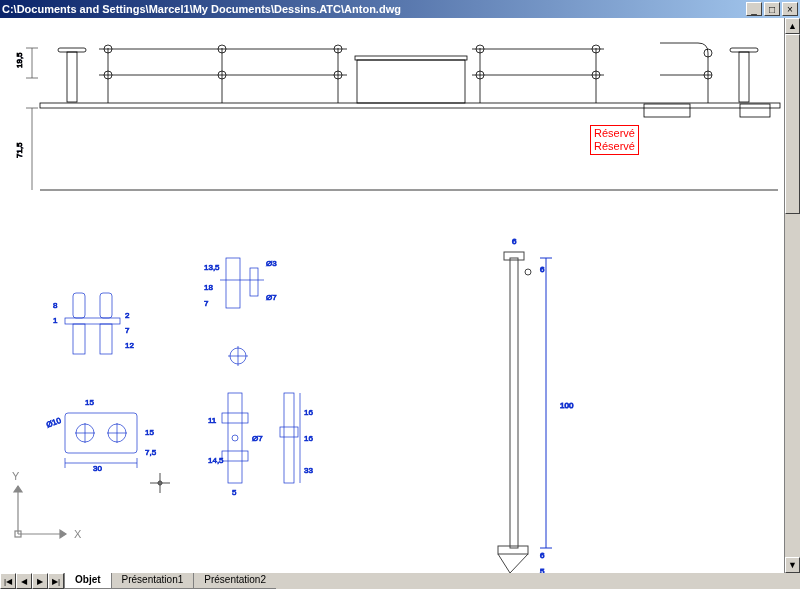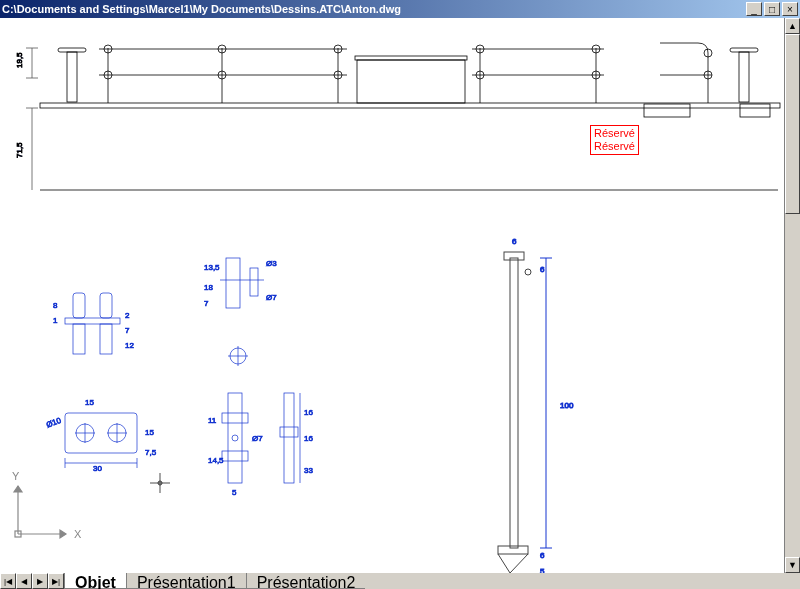--- a/index.html
+++ b/index.html
@@ -8,21 +8,21 @@
 .titlebar .path{flex:1;font-weight:bold;white-space:nowrap;overflow:hidden}
 .winbtns{display:flex;gap:2px}
 .winbtn{width:16px;height:14px;background:#d4d0c8;border:1px solid #fff;border-right-color:#404040;border-bottom-color:#404040;display:flex;align-items:center;justify-content:center;cursor:pointer;font-size:10px;color:#000}
 .canvas-area{position:absolute;top:18px;left:0;right:16px;bottom:16px;background:#fff}
 .vscroll{position:absolute;top:18px;right:0;bottom:16px;width:16px;background:#d4d0c8;border-left:1px solid #808080}
 .vscroll .arrow{height:16px;background:#d4d0c8;border:1px solid #fff;border-right-color:#404040;border-bottom-color:#404040;display:flex;align-items:center;justify-content:center;font-size:9px;cursor:pointer}
 .vscroll .thumb{position:absolute;top:16px;left:0;right:0;height:180px;background:#d4d0c8;border:1px solid #fff;border-right-color:#404040;border-bottom-color:#404040}
 .bottombar{position:absolute;left:0;right:0;bottom:0;height:16px;display:flex;background:#d4d0c8}
 .navbtn{width:16px;height:16px;background:#d4d0c8;border:1px solid #fff;border-right-color:#404040;border-bottom-color:#404040;display:flex;align-items:center;justify-content:center;font-size:8px;cursor:pointer}
 .tabs{display:flex;height:16px;background:#fff}
-.tab{height:16px;padding:1px 10px;background:#d4d0c8;border:1px solid #808080;border-top:none;font-size:16px;cursor:pointer;margin-right:-1px}
+.tab{height:16px;padding:1px 10px;background:#d4d0c8;border:1px solid #808080;border-top:none;font-size:10px;cursor:pointer;margin-right:-1px}
 .tab.active{background:#fff;font-weight:bold}
 .hscroll-track{flex:1;height:16px;background:#d4d0c8;position:relative}
 .drawing svg{position:absolute;top:0;left:0}
 .reserved{position:absolute;border:1.5px solid red;color:red;font-size:9px;text-align:left;padding:1px 3px;line-height:1.1}
 .ucs{position:absolute;left:8px;bottom:24px;color:#888;font-size:12px}
 .dimtxt{font-size:8px;fill:#1434d0}
 </style>
 </head>
 <body>
 

